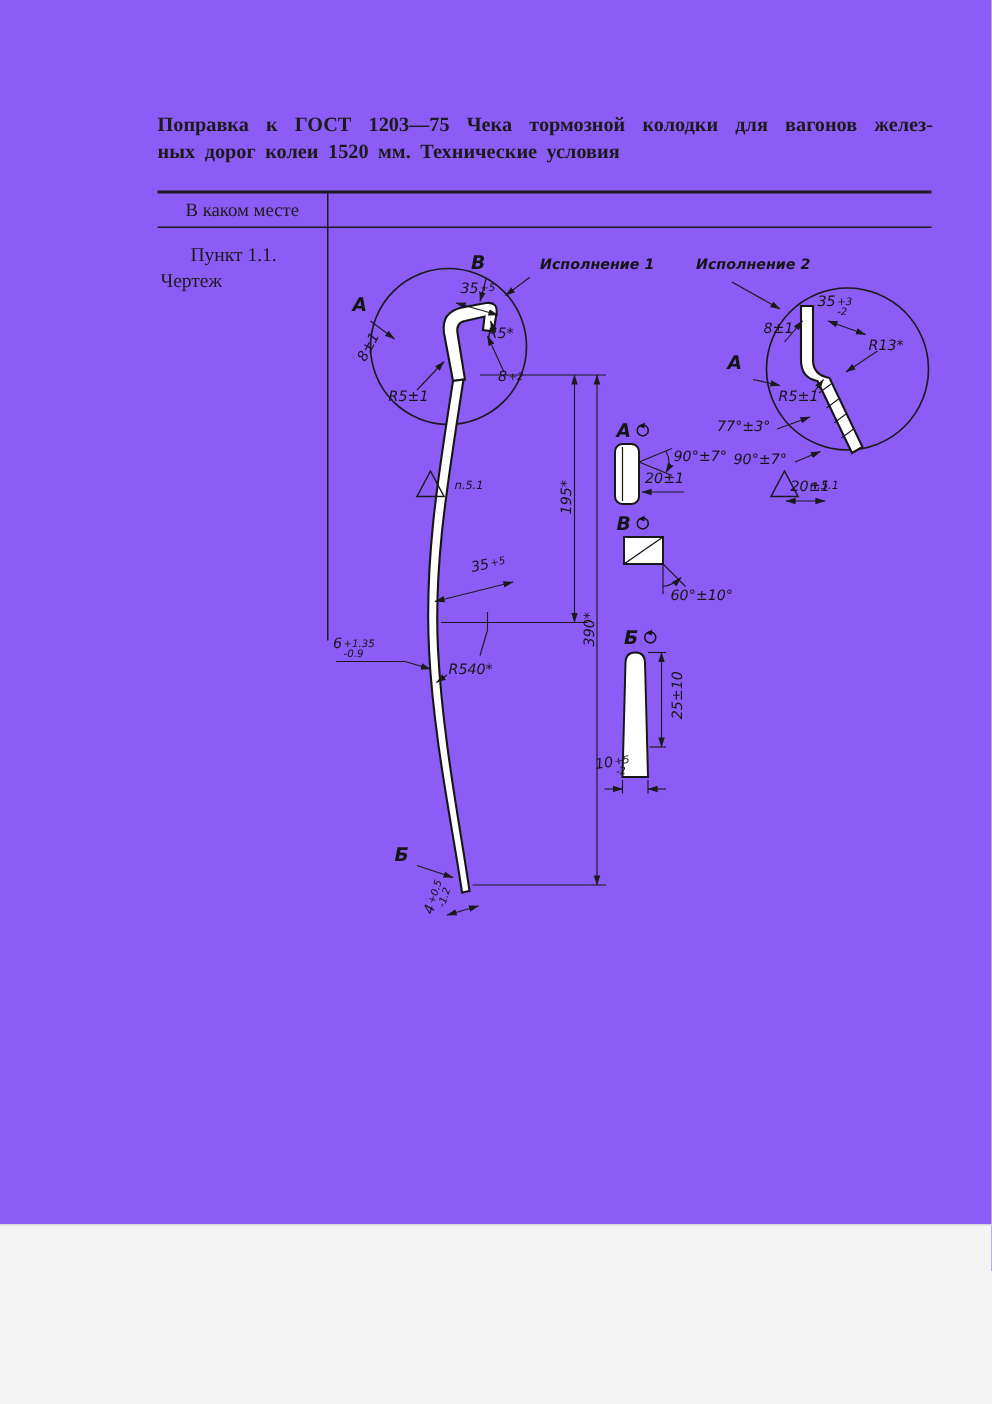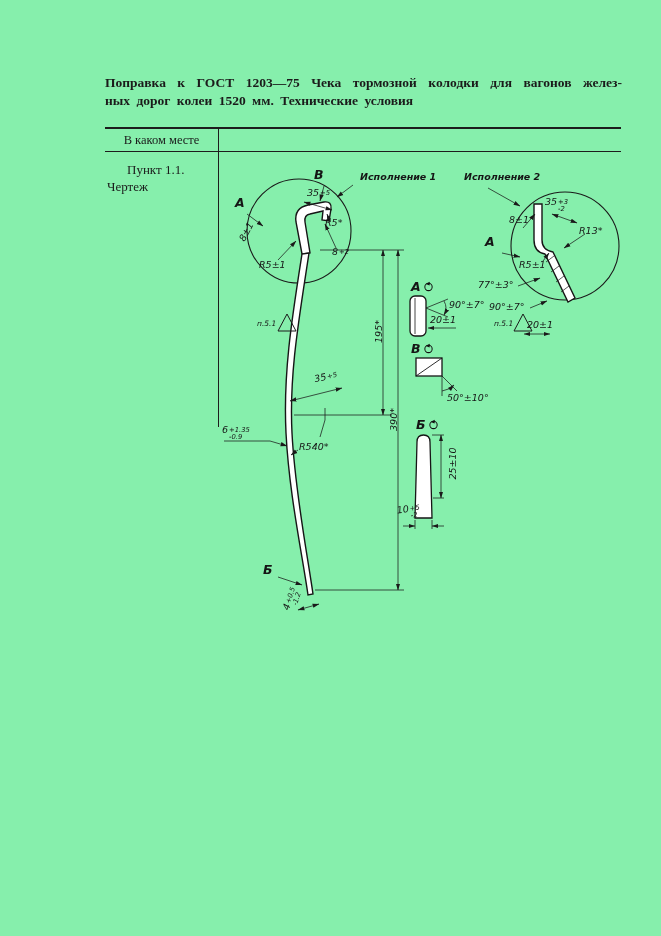--- a/index.html
+++ b/index.html
@@ -1,39 +1,39 @@
 <!DOCTYPE html>
 <html><head>
 <meta charset="utf-8">
 <style>
   *{margin:0;padding:0;box-sizing:border-box}
   html,body{width:661px;height:936px;}
   body{background:#f4f4f4;font-family:"Liberation Serif",serif;}
-  .page{position:absolute;left:0;top:0;width:661px;height:936px;background:#86efac;color:#1b1b1b;outline:1px solid #d9d9d9;overflow:hidden;}
+  .page{position:absolute;left:0;top:0;width:661px;height:816px;background:#8b5cf6;color:#1b1b1b;outline:1px solid #d9d9d9;overflow:hidden;}
   .title{position:absolute;left:105px;top:74px;width:517px;font-weight:bold;font-size:13.5px;line-height:18px;}
   .title .t1{text-align:justify;text-align-last:justify;}
   .title .t2{word-spacing:3px;}
   .rule{position:absolute;background:#1c1c1c;}
   .rule.top{left:105px;top:127px;width:516px;height:2px;}
   .rule.hdr{left:105px;top:151px;width:516px;height:1px;}
   .rule.vert{left:218px;top:127px;width:1px;height:300px;}
   .hcell{position:absolute;top:133px;font-size:12.5px;}
   .hcell.c1{left:105px;width:113px;text-align:center;}
   .hcell.c2{left:219px;width:402px;text-align:center;}
   .cell1{position:absolute;left:107px;top:161px;font-size:13px;line-height:17px;}
   .cell1 .ind{padding-left:20px;}
   .footer{position:absolute;left:105px;top:646px;width:517px;text-align:center;font-size:13px;}
   .drawing{position:absolute;left:220px;top:158px;width:430px;height:480px;}
   .drawing svg.art{position:absolute;left:0;top:0;}
   .lbl{position:absolute;font-family:"DejaVu Sans",sans-serif;font-style:italic;font-size:9.5px;line-height:11px;white-space:nowrap;color:#151515;}
   .lbl.b{font-weight:bold;font-size:9.5px;margin-left:12px;}
   .lbl.marker{font-size:12.5px;font-weight:bold;line-height:13px;}
   .st{display:inline-flex;flex-direction:column;font-size:6.8px;line-height:6.8px;vertical-align:1px;margin-left:1px;font-weight:normal;}
   .rot90{transform:rotate(-90deg);}
-  .note{font-size:7.5px;}
+  .note{font-size:7.5px;margin-left:46px;}
   .vicon{display:inline-block;width:11px;height:11px;margin-left:2px;vertical-align:-1px;}
 </style>
 </head>
 <body>
 
 <div class="page">
 
   <div class="title">
     <div class="t1">Поправка к ГОСТ 1203—75 Чека тормозной колодки для вагонов желез-</div>
     <div class="t2">ных дорог колеи 1520 мм. Технические условия</div>
@@ -184,21 +184,21 @@
             <circle cx="6" cy="6.5" r="4" fill="none" stroke="#111" stroke-width="1.1"></circle>
             <path d="M 3,3.2 L 7.4,0.8 L 7.2,5 Z" fill="#111"></path>
           </svg></span></div>
     <div class="lbl" style="left:210px;top:156px">20±1</div>
     <div class="lbl" style="left:229px;top:141px">90°±7°</div>
 
     <div class="lbl marker" style="left:191px;top:184px"><span>В</span><span class="vicon"><svg viewBox="0 0 12 12" width="11" height="11">
             <circle cx="6" cy="6.5" r="4" fill="none" stroke="#111" stroke-width="1.1"></circle>
             <path d="M 3,3.2 L 7.4,0.8 L 7.2,5 Z" fill="#111"></path>
           </svg></span></div>
-    <div class="lbl" style="left:227px;top:234px">50°±10°</div>
+    <div class="lbl" style="left:227px;top:234px">60°±10°</div>
 
     <div class="lbl marker" style="left:196px;top:260px"><span>Б</span><span class="vicon"><svg viewBox="0 0 12 12" width="11" height="11">
             <circle cx="6" cy="6.5" r="4" fill="none" stroke="#111" stroke-width="1.1"></circle>
             <path d="M 3,3.2 L 7.4,0.8 L 7.2,5 Z" fill="#111"></path>
           </svg></span></div>
     <div class="lbl rot90" style="left:216px;top:300px">25±10</div>
     <div class="lbl" style="left:177px;top:345px;transform:rotate(-8deg)"><span>10</span><span class="st">
           <span>+5</span>
           <span>-2</span>
         </span></div>

